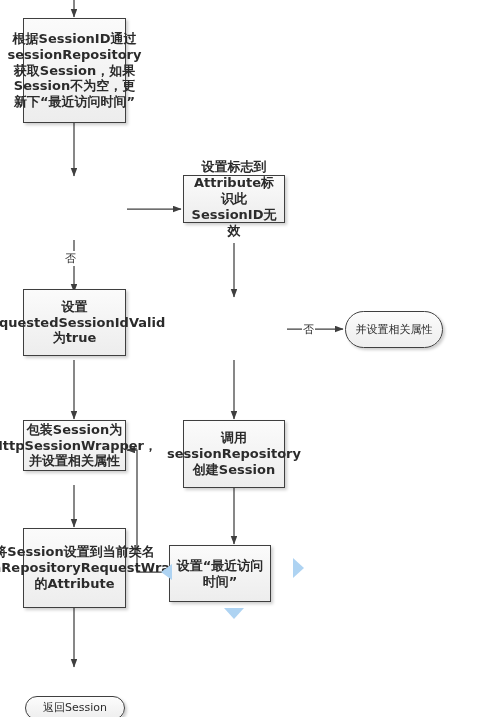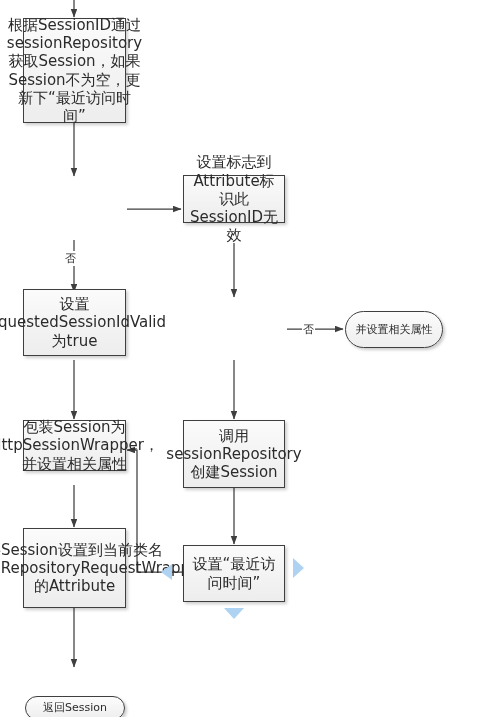--- a/index.html
+++ b/index.html
@@ -19,22 +19,23 @@
     display:flex;align-items:center;justify-content:center;
     text-align:center;
     color:#2b2b2b;
     line-height:1.22;
     letter-spacing:0px;
   }
   .proc{
     background:linear-gradient(180deg,#fbfbfb 0%,#f3f3f3 55%,#ededed 100%);
     border:1px solid #3f3f3f;
     box-shadow:2px 2px 3px rgba(0,0,0,0.20);
-    font-size:15px;
+    font-size:13px;
     padding:11px 5px;
+    font-weight:bold;
   }
   .term{
     background:linear-gradient(180deg,#fcfcfc 0%,#f4f4f4 55%,#eeeeee 100%);
     border:1px solid #3f3f3f;
     border-radius:22px;
     box-shadow:2px 2px 3px rgba(0,0,0,0.20);
     font-size:11px;
   }
   .dia-wrap{position:absolute;}
   .dia-wrap svg{position:absolute;left:0;top:0;overflow:visible;}
@@ -119,21 +120,21 @@
   </div>
 
   <div class="node proc" style="left:183px;top:420px;width:102px;height:68px;">
     <span>调用sessionRepository创建Session</span>
   </div>
 
   <div class="node proc" style="left:23px;top:528px;width:103px;height:80px;">
     <span>将Session设置到当前类名（SessionRepositoryRequestWrapper）的Attribute</span>
   </div>
 
-  <div class="node proc" style="left:183px;top:545px;width:102px;height:57px;">
+  <div class="node proc" style="left:169px;top:545px;width:102px;height:57px;">
     <span>设置“最近访问时间”</span>
   </div>
 
   <div class="node term" style="left:25px;top:696px;width:100px;height:24px;">
     <span>返回Session</span>
   </div>
 
   <div class="bluetri left" style="left:161px;top:564px;"></div>
   <div class="bluetri right" style="left:293px;top:558px;"></div>
   <div class="bluetri down" style="left:224px;top:608px;"></div>

